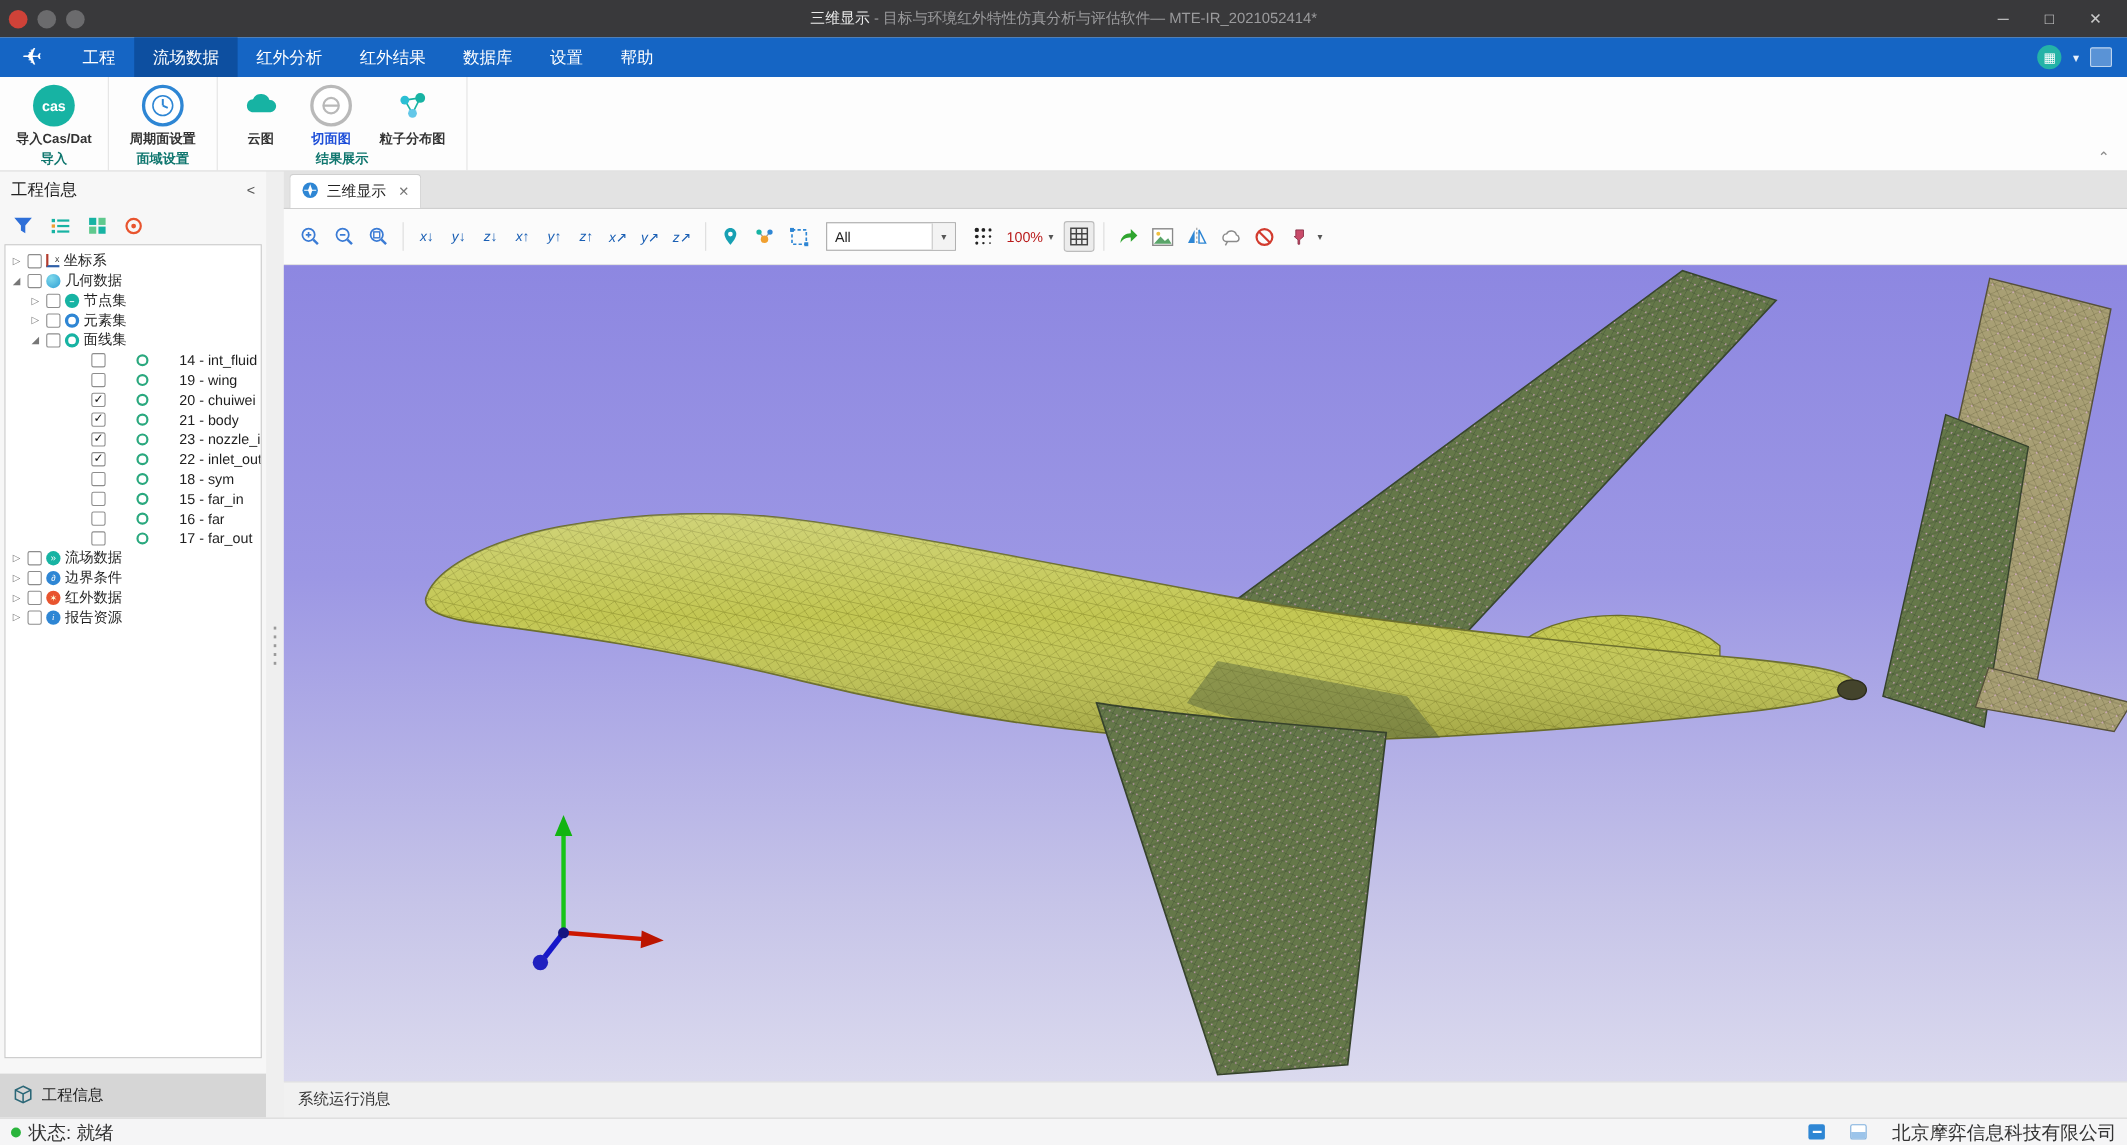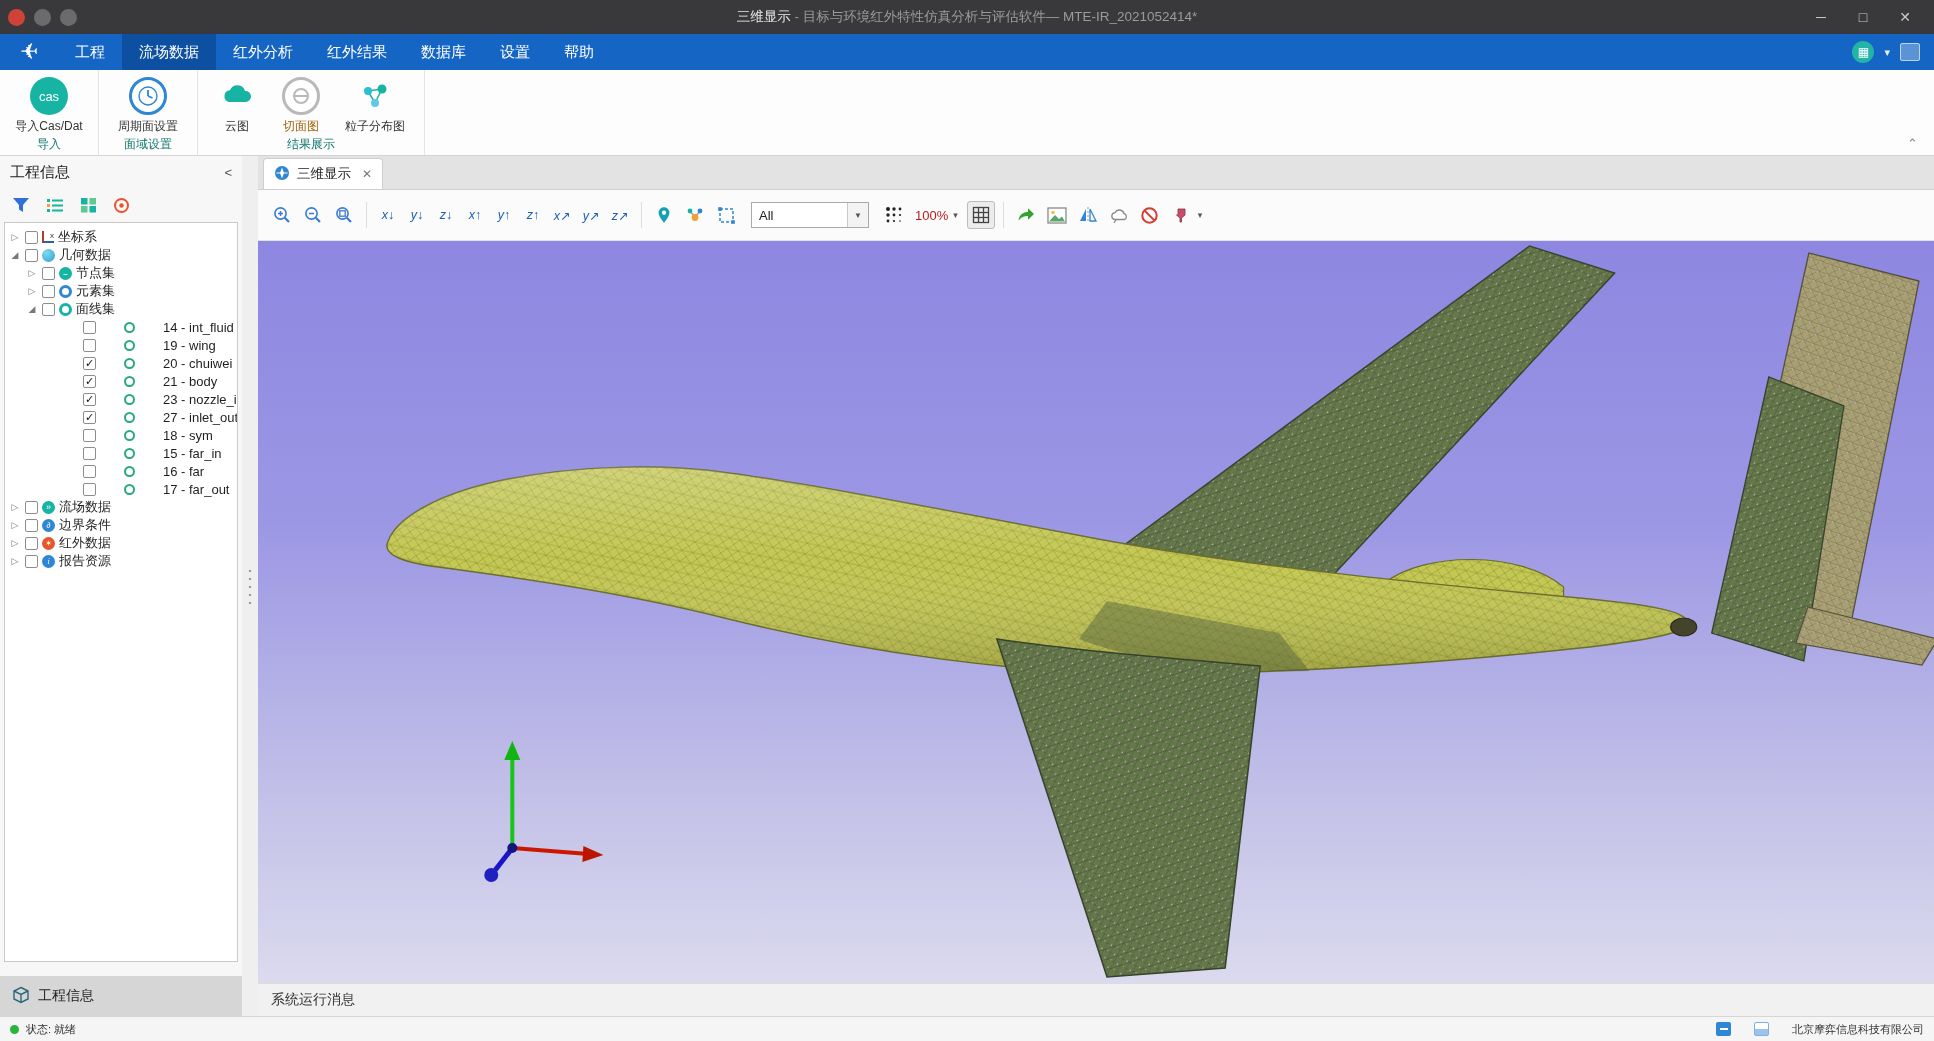--- a/index.html
+++ b/index.html
@@ -25,30 +25,30 @@
   .mb-logo{width:58px;display:flex;align-items:center;justify-content:center;font-size:22px;color:#fff;transform:scaleX(-1);}
   .menu-item{padding:0 17px;display:flex;align-items:center;font-size:15px;cursor:default;}
   .menu-item.active{background:#0d4fa0;}
   .mb-right{margin-left:auto;display:flex;align-items:center;gap:10px;padding-right:14px;}
   .mb-round{width:22px;height:22px;border-radius:50%;background:#24b3a7;display:flex;align-items:center;justify-content:center;font-size:12px;color:#fff;}
   .mb-caret{font-size:11px;color:#e8f0fa;}
   .mb-sq{width:18px;height:16px;border:1px solid #bcd4ef;border-radius:2px;background:#5a93d6;}
 
   
   .ribbon{left:0;top:70px;width:100%;height:86px;background:#fdfdfd;border-bottom:1px solid #d4d4d4;box-sizing:border-box;display:flex;}
-  .rb-group{display:flex;flex-direction:column;border-right:1px solid #e4e4e4;padding:5px 10px 0 10px;}
+  .rb-group{display:flex;flex-direction:column;border-right:1px solid #e4e4e4;padding:5px 10px 0 10px;font-weight:bold;}
   .rb-btns{display:flex;gap:6px;flex:1;}
   .rb-btn{width:78px;text-align:center;cursor:default;}
   .rb-btn.narrow{width:58px;}
   .rb-ic{width:38px;height:38px;border-radius:50%;margin:2px auto 3px auto;display:flex;align-items:center;justify-content:center;}
   .rb-ic.cas{background:#17b3a3;color:#fff;font-size:13px;}
   .rb-ic.period{background:#fff;border:3px solid #2e86d4;box-sizing:border-box;}
   .rb-ic.slice{background:#fff;border:3px solid #b9b9b9;box-sizing:border-box;}
   .rb-label{font-size:12px;color:#333;}
-  .rb-label.disabled{color:#a16207;}
+  .rb-label.disabled{color:#1d4ed8;}
   .rb-glabel{height:20px;font-size:12px;color:#0f766e;text-align:center;line-height:18px;}
   .rb-collapse{margin-left:auto;align-self:flex-end;color:#8a8a8a;font-size:13px;padding:0 16px 4px 0;}
 
   
   .leftpanel{left:0;top:156px;width:242px;bottom:25px;background:#f7f7f7;display:flex;flex-direction:column;}
   .lp-header{height:32px;display:flex;align-items:center;padding:0 10px;font-size:15px;color:#222;}
   .lp-collapse{margin-left:auto;color:#555;font-size:13px;}
   .lp-icons{height:34px;display:flex;align-items:center;gap:16px;padding:0 12px;}
   .lp-icons svg{display:block;}
   .lp-tree{margin:0 4px;height:740px;background:#fff;border:1px solid #c9c9c9;box-sizing:border-box;overflow:hidden;padding-top:5px;}
@@ -99,21 +99,21 @@
   .combo-btn{width:20px;height:100%;border-left:1px solid #c9c9c9;display:flex;align-items:center;justify-content:center;font-size:8px;color:#555;background:#f3f3f3;}
   .zoomlabel{font-size:13px;color:#b91c1c;margin:0 2px 0 4px;}
   .caret-sm{font-size:9px;color:#555;margin-right:6px;}
 
   .viewport{flex:1;position:relative;background:linear-gradient(180deg,#8d87e1 0%,#9c97e4 38%,#c6c4e8 78%,#dbdaee 100%);overflow:hidden;}
   .viewport svg.scene{position:absolute;inset:0;width:100%;height:100%;}
 
   .msgbar{height:32px;background:#f1f1f1;border-top:1px solid #dcdcdc;display:flex;align-items:center;padding-left:13px;font-size:14px;color:#333;}
 
   
-  .statusbar{left:0;bottom:0;width:100%;height:25px;background:#f5f5f6;border-top:1px solid #d6d6d6;display:flex;align-items:center;padding:0 10px;box-sizing:border-box;font-size:11px;color:#333;}
+  .statusbar{left:0;bottom:0;width:100%;height:25px;background:#f5f5f6;border-top:1px solid #d6d6d6;display:flex;align-items:center;padding:0 10px;box-sizing:border-box;font-size:17px;color:#333;}
   .st-dot{width:9px;height:9px;border-radius:50%;background:#2ab43c;margin-right:7px;}
   .st-right{margin-left:auto;display:flex;align-items:center;gap:23px;}
   .st-ic1{width:15px;height:14px;background:#2e86d4;border-radius:2px;display:flex;align-items:center;justify-content:center;}
   .st-ic1 i{display:block;width:8px;height:2px;background:#fff;}
   .st-ic2{width:15px;height:14px;border:1px solid #7fb0de;border-radius:2px;background:linear-gradient(180deg,#fff 50%,#9cc4ea 50%);box-sizing:border-box;}
 </style>
 </head>
 <body>
 
 <div class="abs titlebar">
@@ -310,21 +310,21 @@
     <div class="tree-row lvl2">
       <span class="tw"></span>
       <span class="cb" data-checked="true"></span>
       <span class="ti ring"></span>
       <span class="tl">23 - nozzle_in</span>
     </div>
     <div class="tree-row lvl2">
       <span class="tw"></span>
       <span class="cb" data-checked="true"></span>
       <span class="ti ring"></span>
-      <span class="tl">27 - inlet_out</span>
+      <span class="tl">22 - inlet_out</span>
     </div>
     <div class="tree-row lvl2">
       <span class="tw"></span>
       <span class="cb" data-checked="false"></span>
       <span class="ti ring"></span>
       <span class="tl">18 - sym</span>
     </div>
     <div class="tree-row lvl2">
       <span class="tw"></span>
       <span class="cb" data-checked="false"></span>

